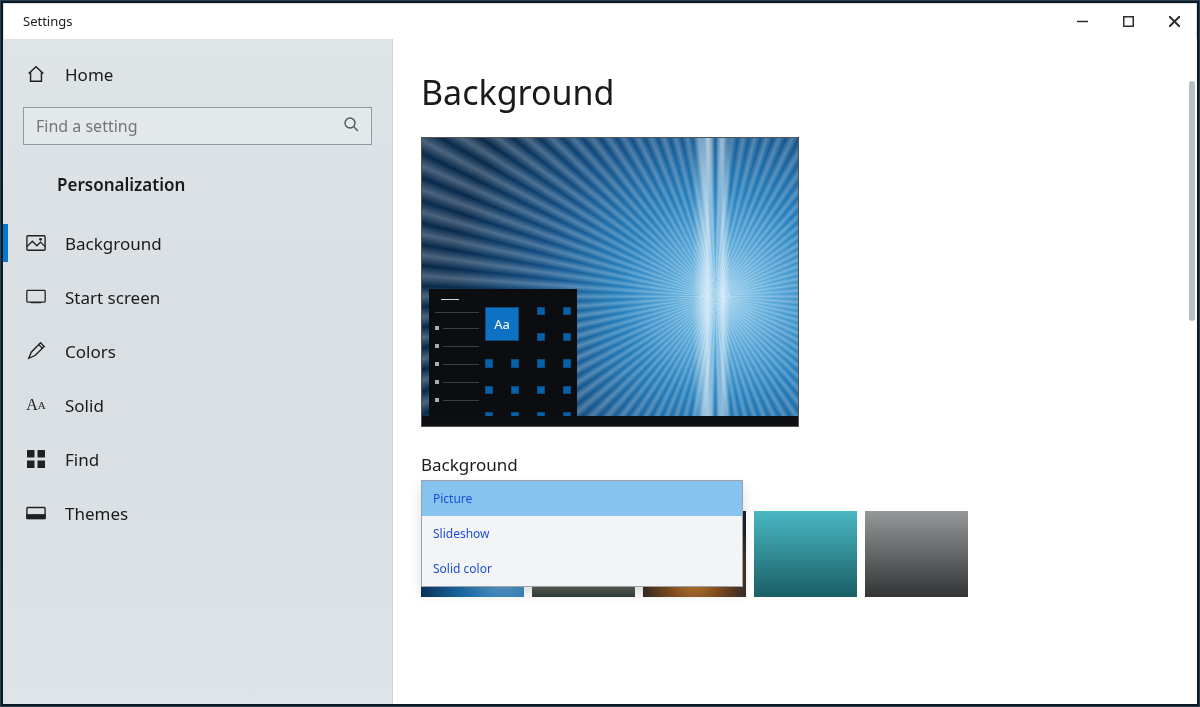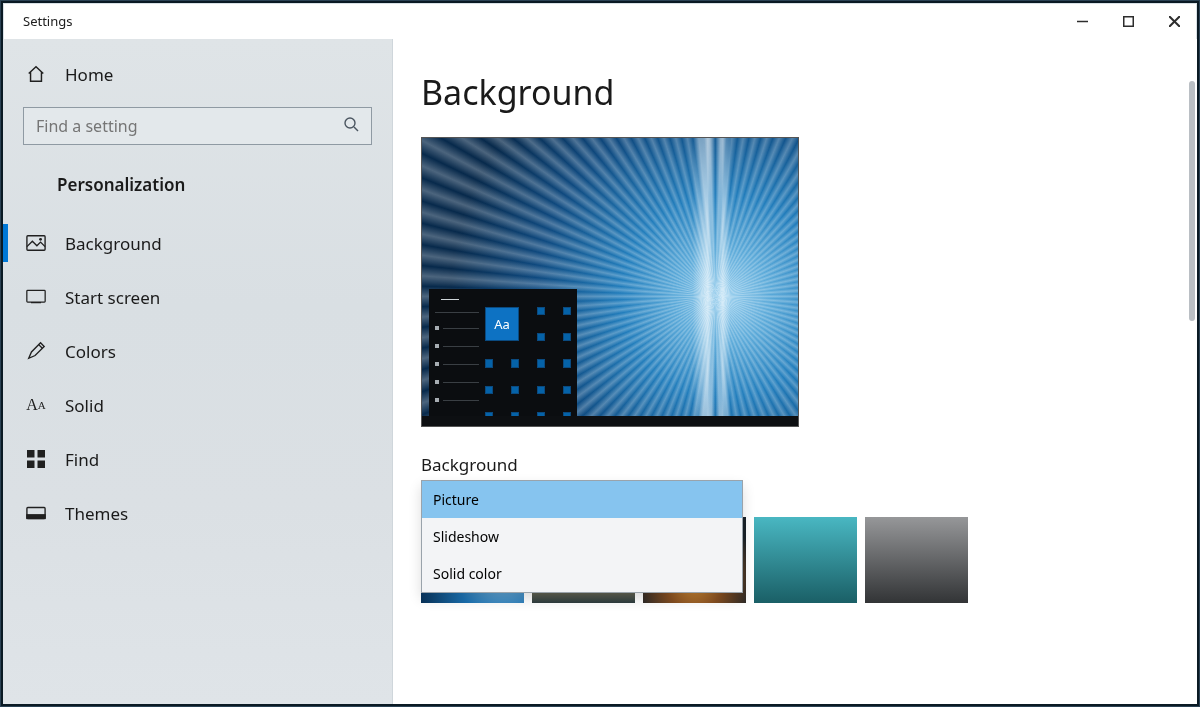--- a/index.html
+++ b/index.html
@@ -226,22 +226,22 @@
     margin-top: 4px;
     width: 322px;
     border: 1px solid #9aa3ab;
     background: #f7f8f9;
     box-shadow: 0 6px 12px rgba(0,0,0,.14);
     position: relative;
     z-index: 5;
   }
   .dropdown-open .opt {
     padding: 9px 11px;
-    font-size: 14px;
-    color: #000000;
+    font-size: 12px;
+    color: #1d4ed8;
     cursor: pointer;
     background: #f3f4f6;
   }
   .dropdown-open .opt.sel { background: #86c4ef; }
 
   .thumbs {
     margin-top: -76px; 
     display: flex;
     gap: 8px;
   }

